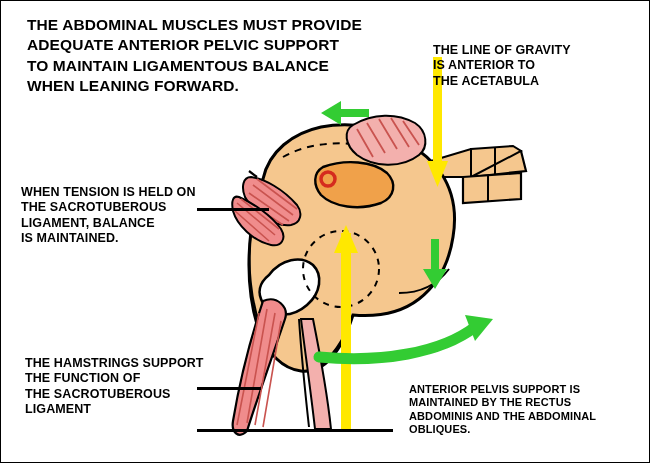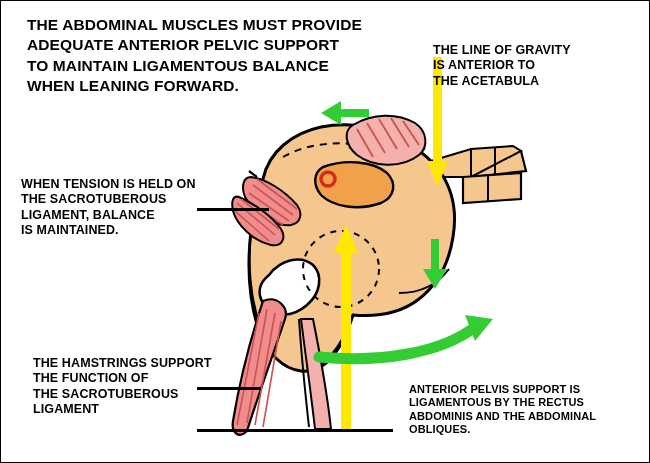--- a/index.html
+++ b/index.html
@@ -149,31 +149,31 @@
 
   <div class="anno title" style="left:26px; top:14px;">THE ABDOMINAL MUSCLES MUST PROVIDE
 ADEQUATE ANTERIOR PELVIC SUPPORT
 TO MAINTAIN LIGAMENTOUS BALANCE
 WHEN LEANING FORWARD.</div>
 
   <div class="anno label" style="left:432px; top:42px;">THE LINE OF  GRAVITY
 IS ANTERIOR TO
 THE ACETABULA</div>
 
-  <div class="anno label" style="left:20px; top:176px;">WHEN TENSION IS HELD ON
+  <div class="anno label" style="left:20px; top:184px;">WHEN TENSION IS HELD ON
 THE SACROTUBEROUS
 LIGAMENT, BALANCE
 IS MAINTAINED.</div>
   <div class="leader" style="left:196px; top:207px; width:72px;"></div>
 
-  <div class="anno label" style="left:32px; top:355px;">THE HAMSTRINGS SUPPORT
+  <div class="anno label" style="left:24px; top:355px;">THE HAMSTRINGS SUPPORT
 THE FUNCTION OF
 THE SACROTUBEROUS
 LIGAMENT</div>
   <div class="leader" style="left:196px; top:386px; width:64px;"></div>
   <div class="leader" style="left:196px; top:428px; width:196px;"></div>
 
   <div class="anno small" style="left:408px; top:382px;">ANTERIOR PELVIS SUPPORT IS
-LIGAMENTOUS BY THE RECTUS
+MAINTAINED BY THE RECTUS
 ABDOMINIS AND THE ABDOMINAL
 OBLIQUES.</div>
 
 </div>
 
 </body></html>

